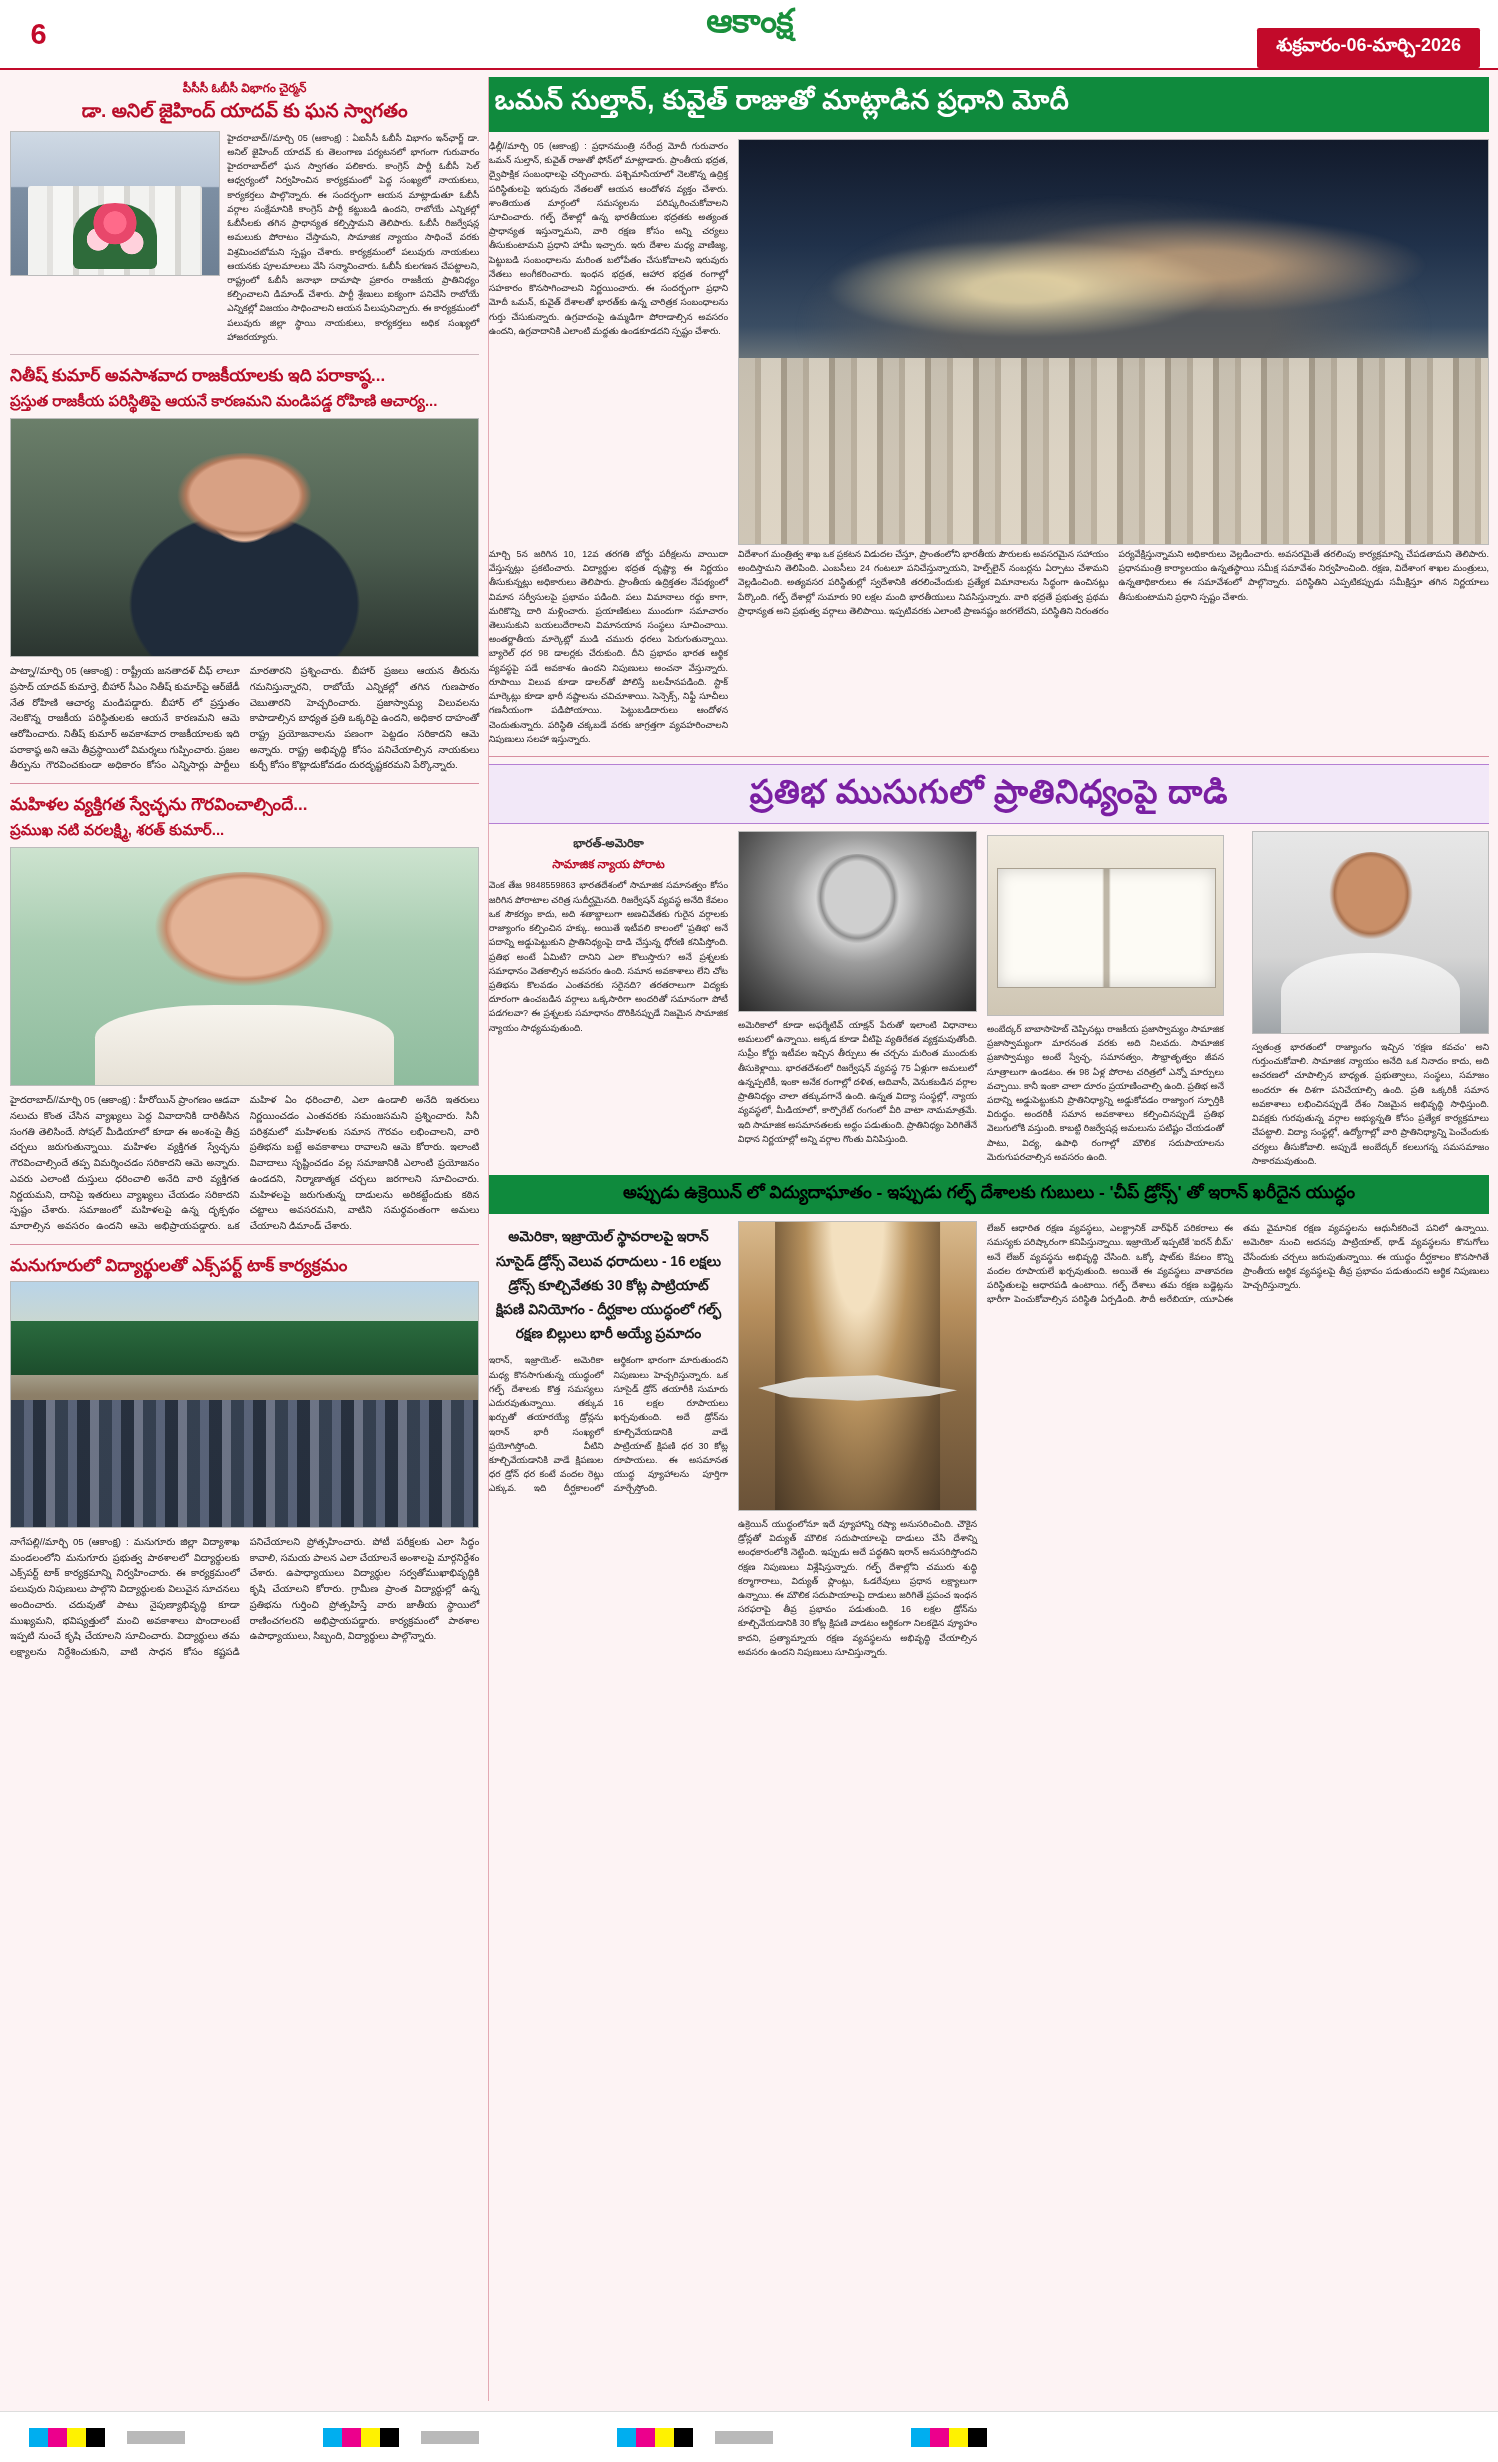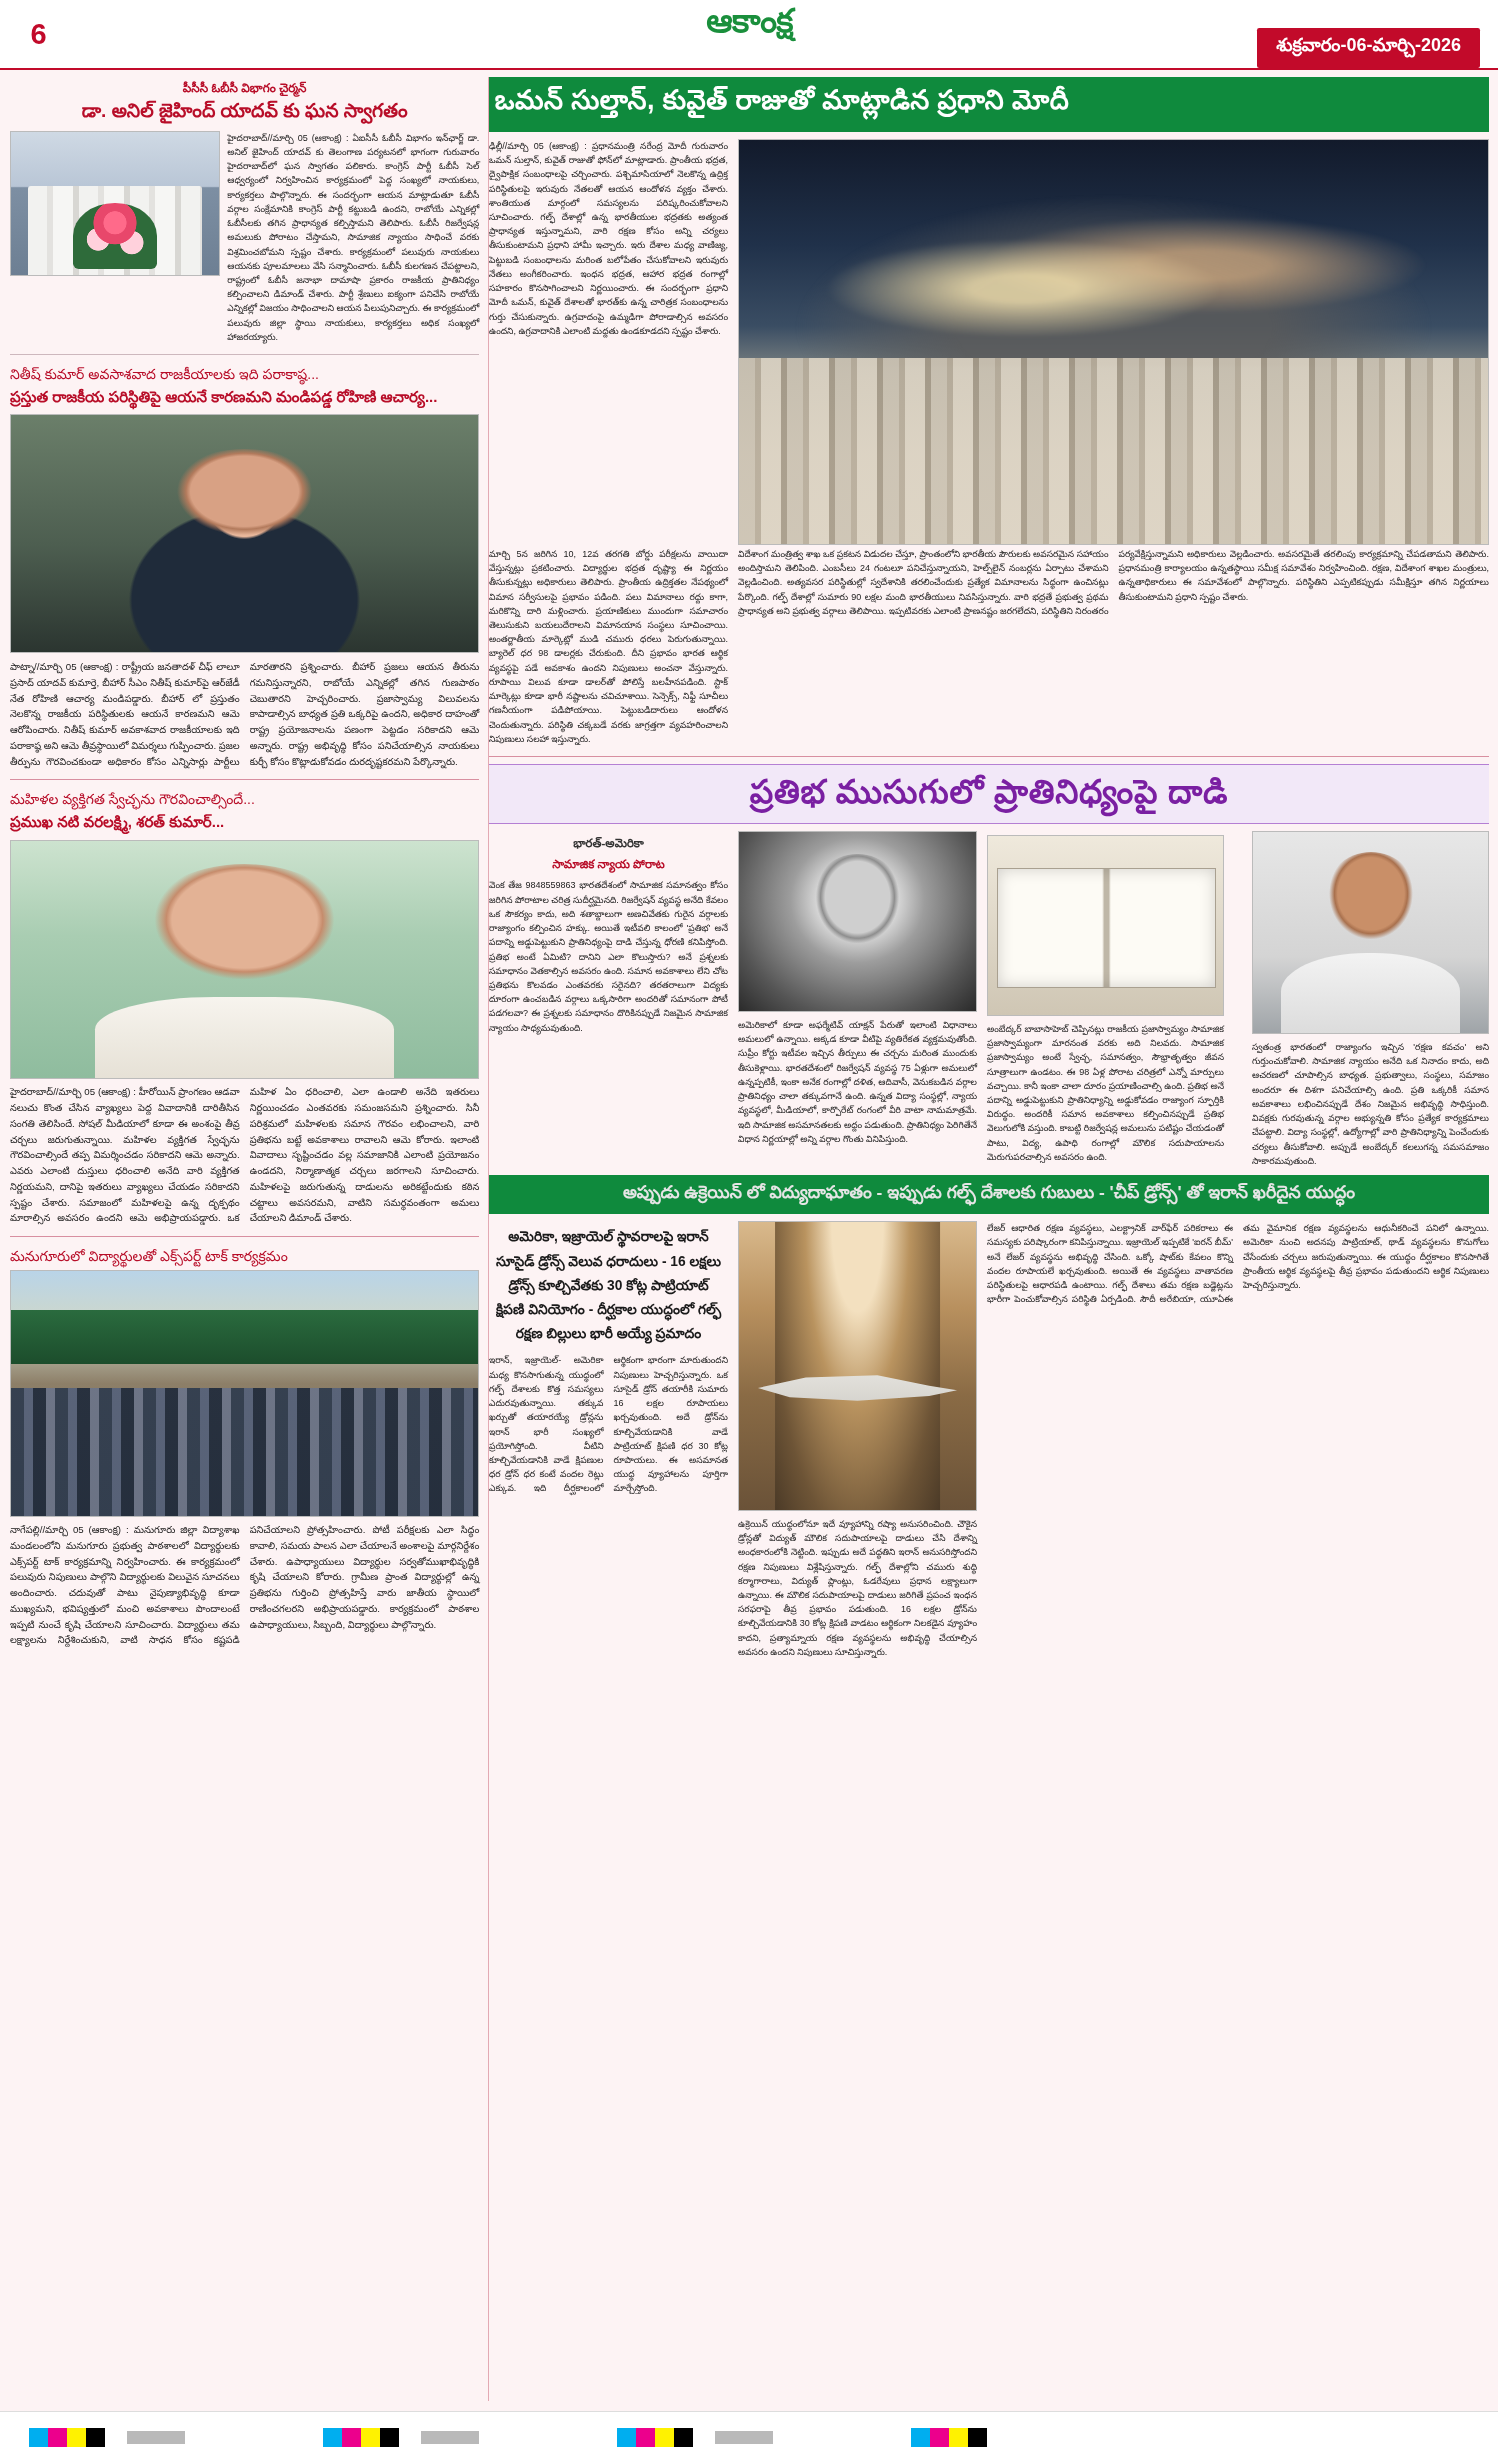--- a/index.html
+++ b/index.html
@@ -82,22 +82,22 @@
     color: #fff;
     font-size: 27px;
     font-weight: bold;
     text-align: left;
     padding: 7.3px 5.8px 10px;
     letter-spacing: 0.4px;
     margin-bottom: 7.3px;
   }
   .hl-section {
     color: #b80d28;
-    font-weight: normal;
-    font-size: 14px;
+    font-weight: bold;
+    font-size: 17px;
     margin: 10px 0 4.4px;
     line-height: 1.3;
   }
   .hl-sub {
     color: #b80d28;
     font-weight: bold;
     font-size: 15px;
     margin: 1.5px 0 5.8px;
   }
   .hl-big-center {
@@ -108,21 +108,21 @@
     padding: 7.3px 0 4.4px;
     letter-spacing: 0.7px;
   }
   .hl-purple-band {
     background: #f2e8f8;
     border-top: 1.5px solid #b57fd4;
     border-bottom: 1.5px solid #b57fd4;
   }
   .hl-strip-green {
     background: #0f8a3d;
-    color: #e5e5e5;
+    color: #000000;
     font-size: 17.4px;
     font-weight: bold;
     text-align: center;
     padding: 6.5px 7.3px 8px;
     margin: 7.3px 0;
   }
 
   
   .body-text {
     font-size: 9.7px;

